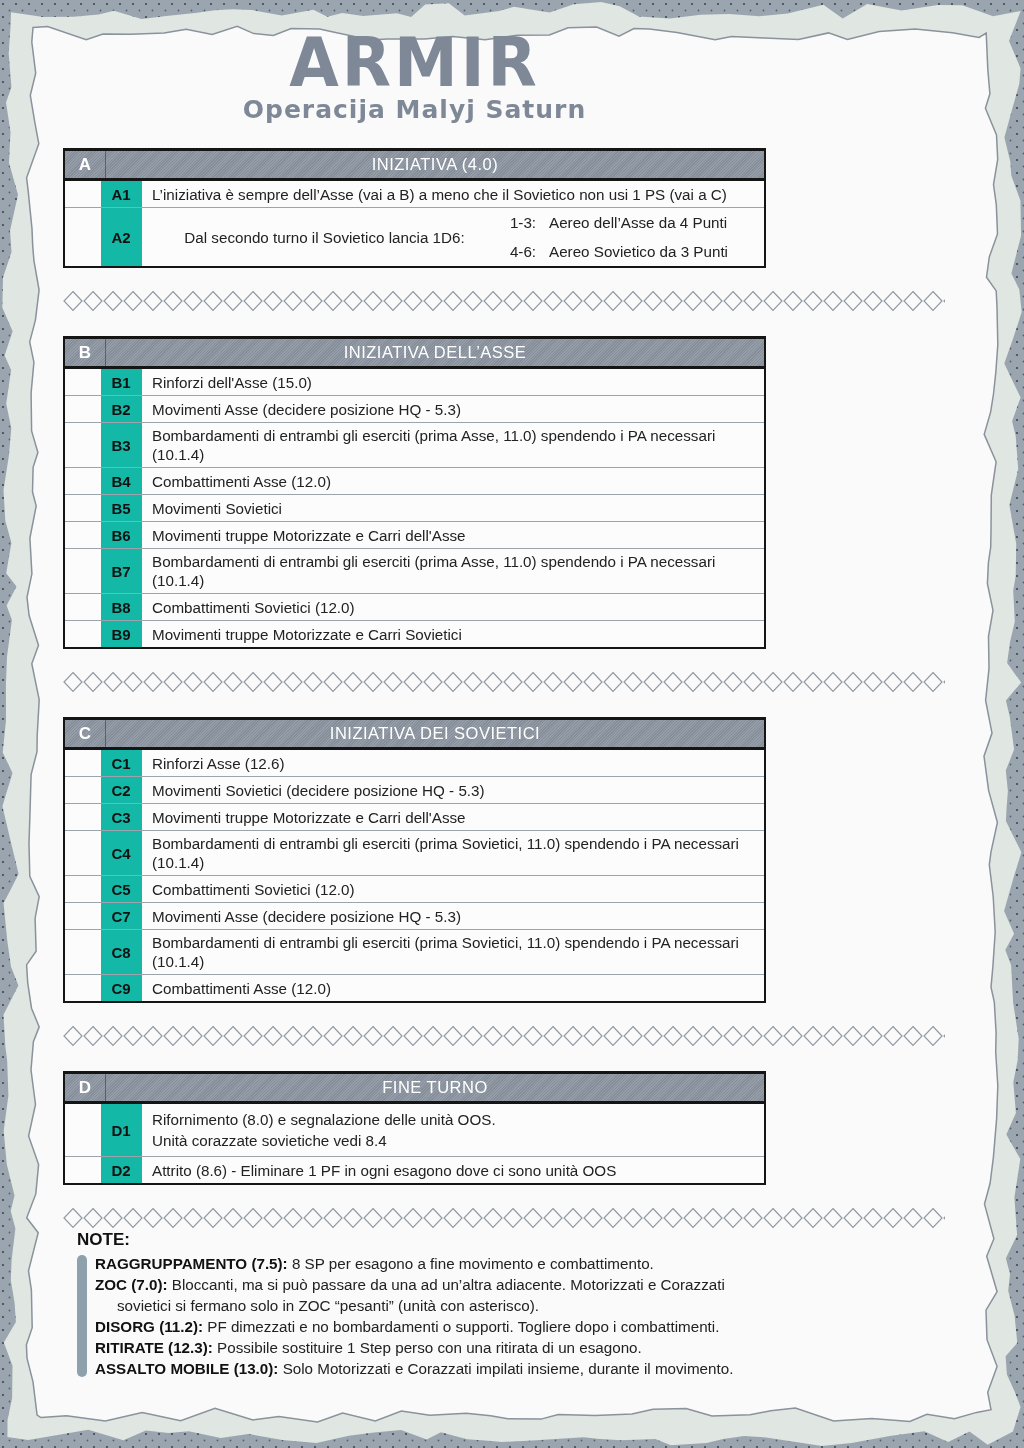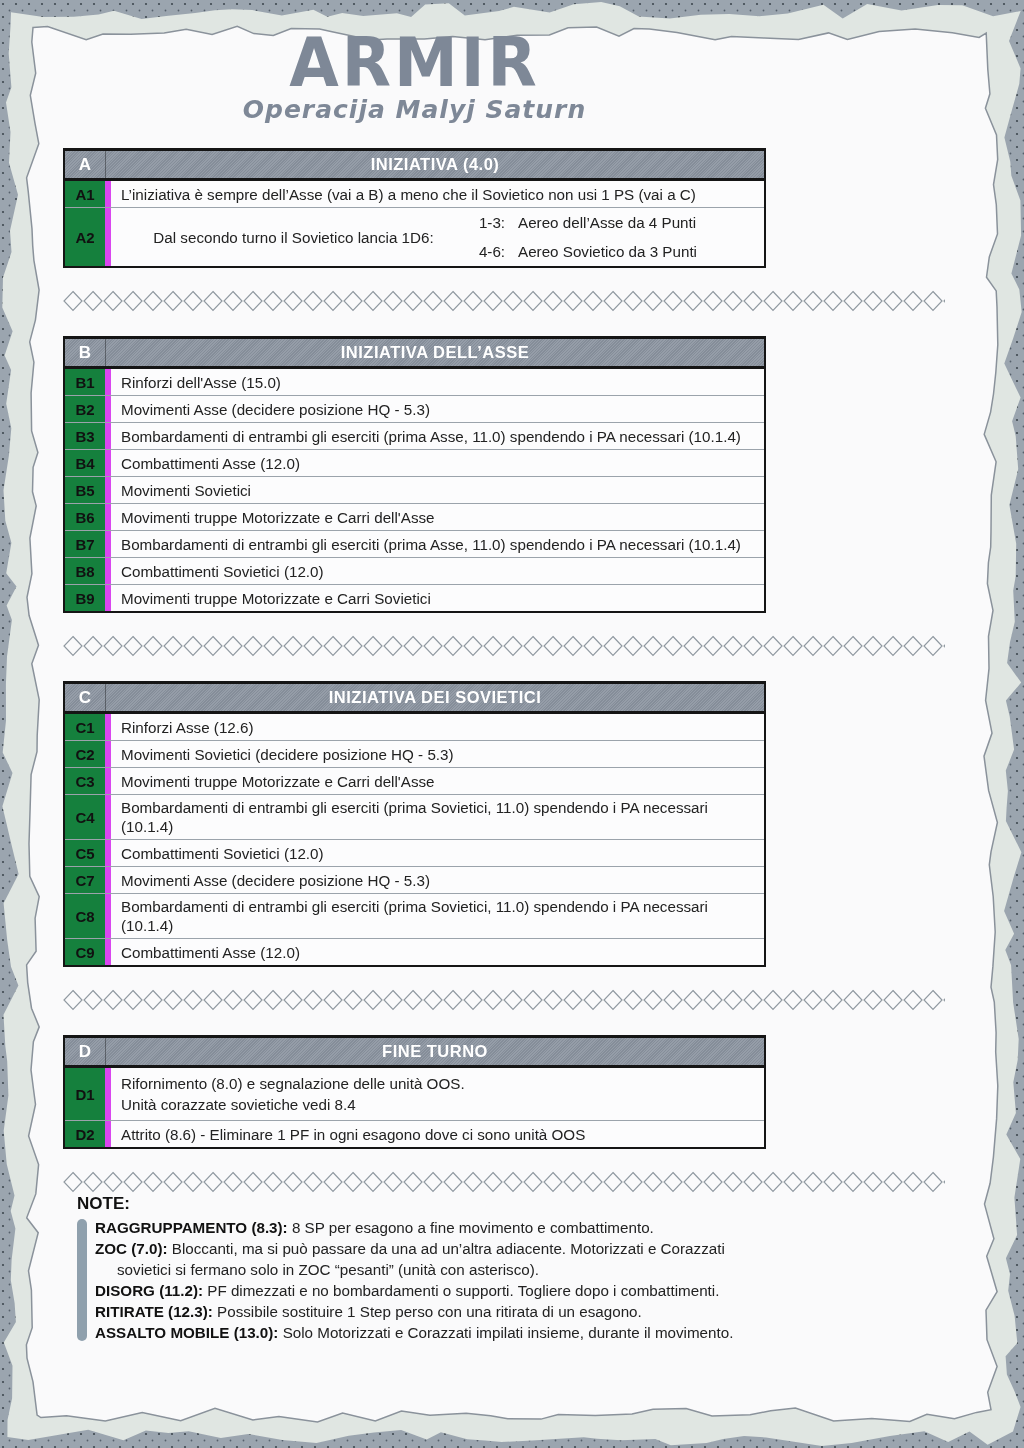--- a/index.html
+++ b/index.html
@@ -12,21 +12,21 @@
   .content{position:absolute;left:63px;top:32px;width:703px;z-index:1;}
 
   
   .logo-block{text-align:center;}
   .logo-title{
     font-family:"DejaVu Sans",sans-serif;font-weight:bold;
     font-size:64px;line-height:62px;color:#7E8897;letter-spacing:3px;
     transform:scaleY(1.05);
   }
   .logo-sub{
-    font-family:"DejaVu Sans",sans-serif;font-weight:bold;font-style:italic;
+    font-family:"DejaVu Sans",sans-serif;font-weight:bold;
     font-size:25px;line-height:28px;color:#7E8897;letter-spacing:1px;margin-top:2px;
   }
   .page-title{
     text-align:center;font-weight:bold;font-size:30px;line-height:34px;
     color:#7D8795;letter-spacing:3px;margin-top:16px;
   }
 
   
   .sec{border:2px solid #151515;border-top-width:3px;margin-top:24px;background:#FCFCFD;}
   .sec-header{
@@ -35,28 +35,28 @@
     background-image:repeating-linear-gradient(135deg, rgba(255,255,255,.08) 0 1px, rgba(0,0,0,.05) 1px 2px);
     border-bottom:3px solid #151515;
   }
   .sec-id{
     width:40px;display:flex;align-items:center;justify-content:center;
     color:#fff;font-weight:bold;font-size:17px;
     border-right:1px solid rgba(0,0,0,.35);
   }
   .sec-title{
     flex:1;display:flex;align-items:center;justify-content:center;
-    color:#fff;font-weight:bold;font-size:16.5px;letter-spacing:.5px;
+    color:#fff;font-weight:normal;font-size:16.5px;letter-spacing:.5px;
   }
   .row{display:flex;min-height:26px;}
   .row + .row{border-top:1px solid #9BA3AB;}
   .row-id{
-    width:40px;background:#15803d;border-right:6px solid #d946ef;
+    width:40px;background:#14b8a6;border-right:1px solid #d946ef;
     display:flex;align-items:center;justify-content:center;
-    font-weight:bold;font-size:15px;color:#111;flex:none;
+    font-weight:bold;font-size:15px;color:#111;flex:none;margin-left:36px;
   }
   .row-text{
     flex:1;display:flex;align-items:center;
     padding:3px 10px;font-size:15.2px;color:#222;line-height:19px;
   }
   .row-multiline{display:block;padding:5px 10px;}
   .row-multiline div{line-height:21px;}
 
   
   .a2-flex{display:flex;align-items:center;padding:0 10px;text-align:center;}
@@ -251,21 +251,21 @@
   <svg class="divider" width="882" height="22">
     <rect width="882" height="22" fill="url(#diam)"></rect>
   </svg>
 
   <div class="notes">
     <div class="notes-label">NOTE:</div>
     <div class="notes-body">
       <div class="notes-bar"></div>
       <div class="notes-items">
         <div class="note-item">
-          <span class="note-lead">RAGGRUPPAMENTO (8.3):</span>
+          <span class="note-lead">RAGGRUPPAMENTO (7.5):</span>
           <span>8 SP per esagono a fine movimento e combattimento.</span>
         </div>
         <div class="note-item">
           <span class="note-lead">ZOC (7.0):</span>
           <span>Bloccanti, ma si può passare da una ad un’altra adiacente. Motorizzati e Corazzati sovietici si fermano solo in ZOC “pesanti” (unità con asterisco).</span>
         </div>
         <div class="note-item">
           <span class="note-lead">DISORG (11.2):</span>
           <span>PF dimezzati e no bombardamenti o supporti. Togliere dopo i combattimenti.</span>
         </div>

